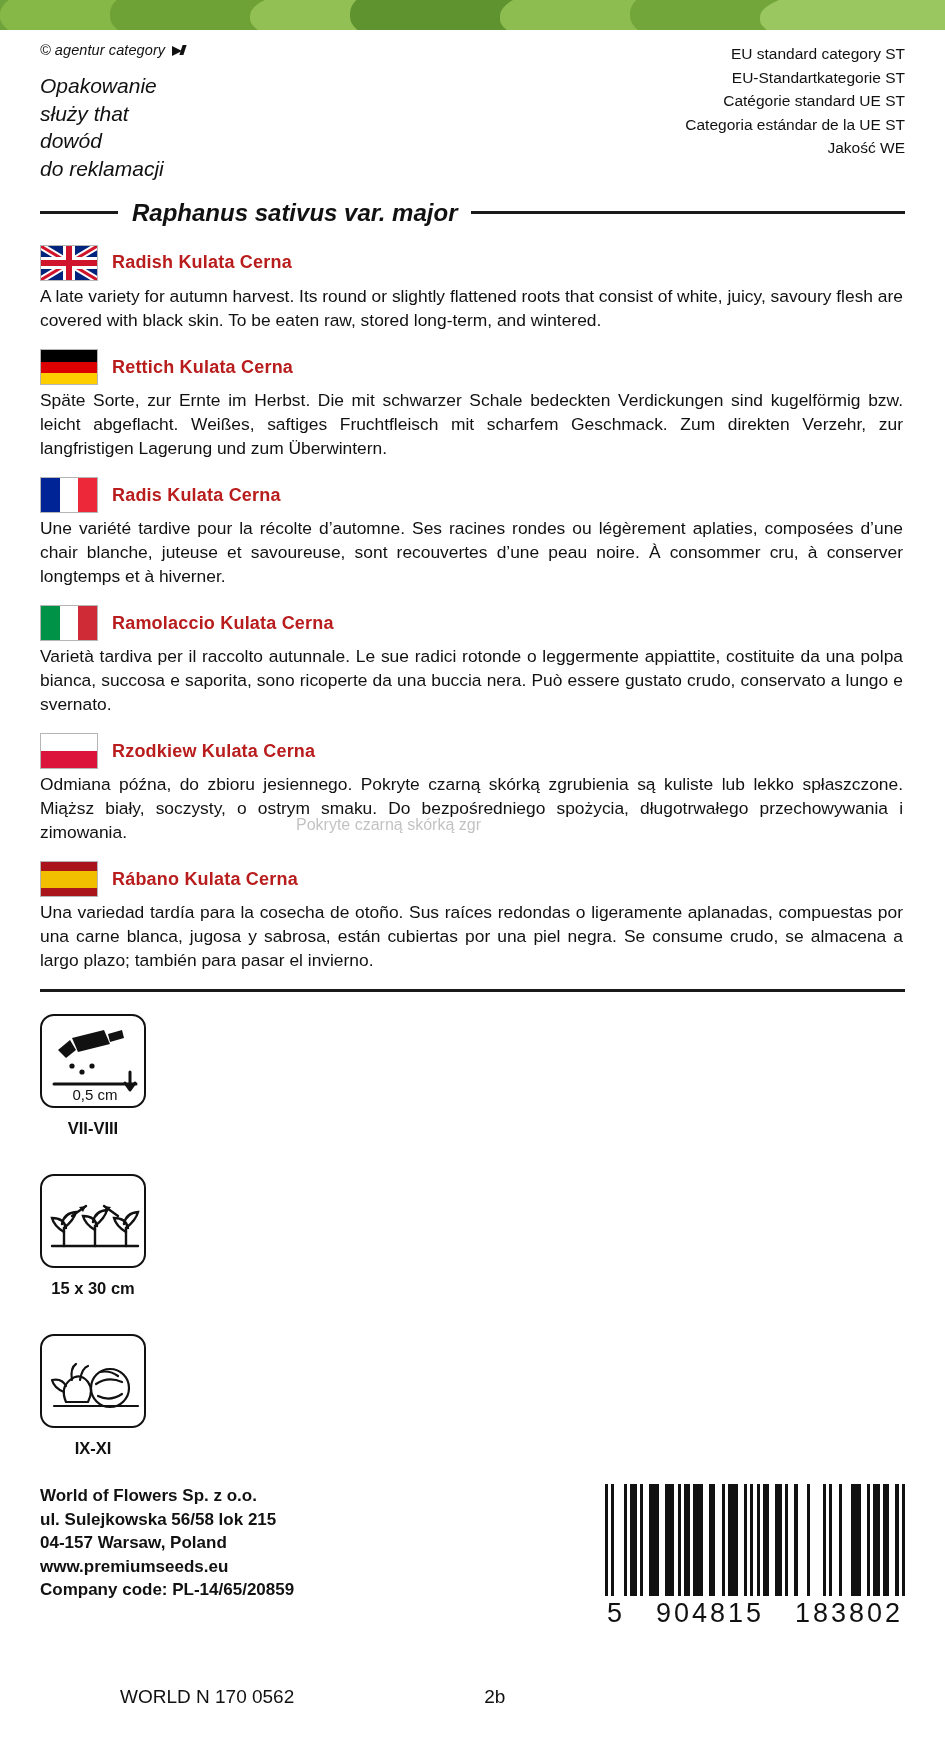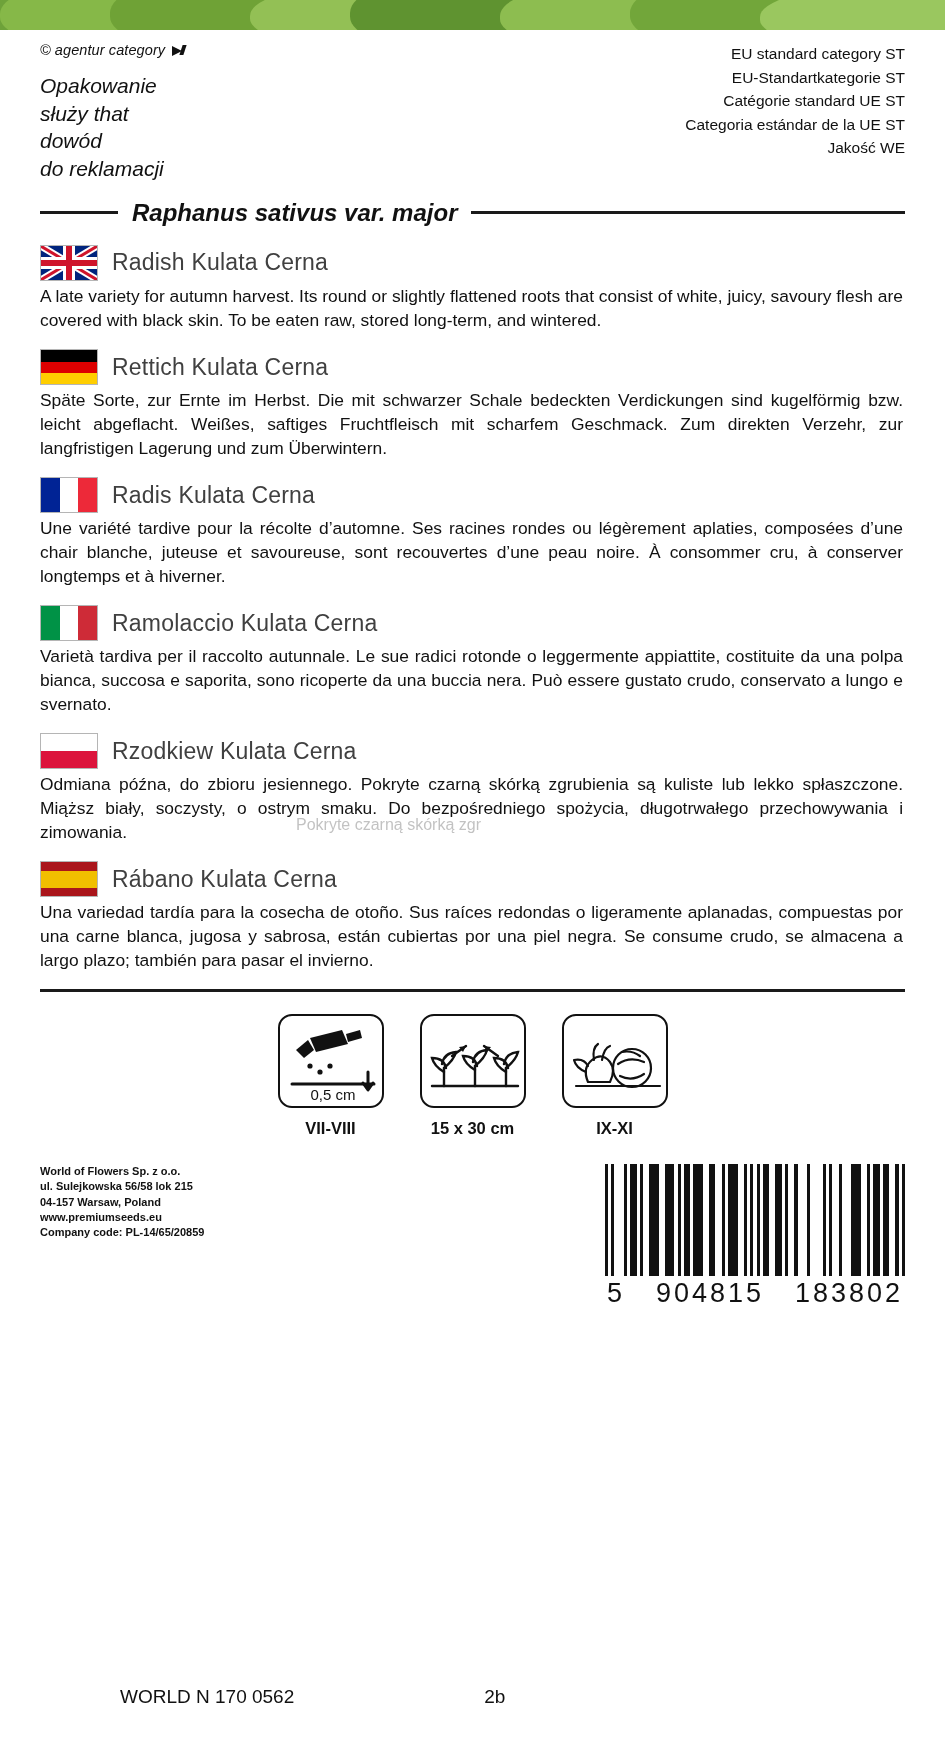--- a/index.html
+++ b/index.html
@@ -124,23 +124,23 @@
     gap: 14px;
   }
   .flag {
     width: 58px; height: 36px;
     flex: 0 0 58px;
     border: 1px solid #b5b5b5;
     position: relative;
     overflow: hidden;
   }
   .lang-title {
-    font-size: 23px;
-    font-weight: normal;
-    color: #404040;
+    font-size: 18px;
+    font-weight: bold;
+    color: #b91c1c;
     letter-spacing: .2px;
   }
   .lang-text {
     font-size: 17.4px;
     line-height: 1.36;
     color: #111;
     margin-top: 4px;
     text-align: justify;
     padding-right: 2px;
   }
@@ -195,20 +195,21 @@
     height: 3px; background: #1a1a1a;
     margin-top: 12px;
   }
 
   
   .picto-row {
     display: flex;
     justify-content: center;
     gap: 36px;
     margin-top: 22px;
+    flex-direction: column;
   }
   .picto {
     width: 106px;
     text-align: center;
   }
   .picto .box {
     width: 106px; height: 94px;
     border: 2.5px solid #111;
     border-radius: 14px;
     position: relative;
@@ -223,21 +224,21 @@
   }
 
   
   .footer {
     display: flex;
     justify-content: space-between;
     align-items: flex-start;
     margin-top: 26px;
   }
   .addr {
-    font-size: 11px;
+    font-size: 17px;
     line-height: 1.38;
     font-weight: bold;
     color: #111;
   }
   .addr .row { white-space: nowrap; }
 
   .barcode-wrap {
     width: 300px;
     text-align: center;
   }

